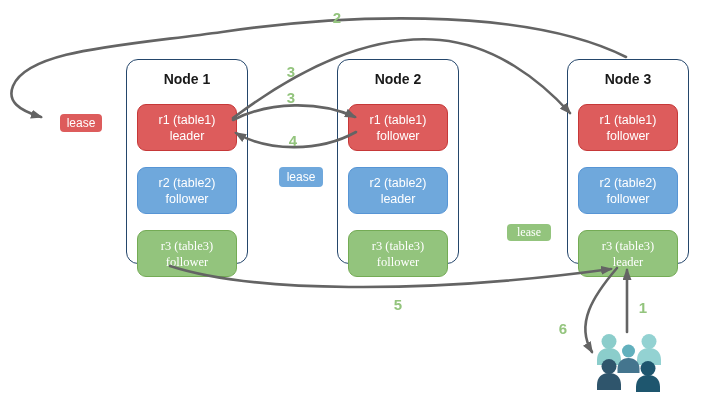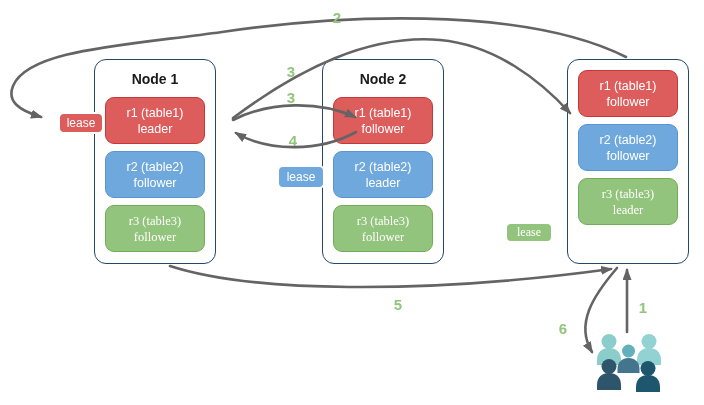--- a/index.html
+++ b/index.html
@@ -6,27 +6,27 @@
   .canvas {
     position:relative; width:704px; height:405px; background:#ffffff;
     font-family:"Liberation Sans", sans-serif; overflow:hidden;
   }
   
   .node {
     position:absolute; top:59px; width:122px; height:205px;
     background:#fff; border:1.5px solid var(--node-border,#24466b);
     border-radius:12px; box-sizing:border-box; padding-top:10px; z-index:1;
   }
-  .node1 { left:94px; } .node2 { left:322px; } .node3 { left:567px; }
+  .node1 { left:126px; } .node2 { left:337px; } .node3 { left:567px; }
   .node-title {
     height:18px; line-height:18px; text-align:center; font-weight:700;
     font-size:14px; color:var(--title-color,#1a1a1a); margin-bottom:9px;
   }
   .replica {
-    width:100px; height:47px; margin:0 auto 7px auto; box-sizing:border-box;
+    width:100px; height:47px; margin:16px auto 7px auto; box-sizing:border-box;
     border:1.5px solid; border-radius:9px; display:flex; flex-direction:column;
     justify-content:center; text-align:center; color:#fff; font-size:12.5px;
     line-height:1.28;
   }
   [data-color="red"]   { background:var(--red-fill,#dd5c5c);  border-color:var(--red-border,#c63838); }
   [data-color="blue"]  { background:var(--blue-fill,#6fa8dc); border-color:var(--blue-border,#5795d5); }
   [data-color="green"] { background:var(--green-fill,#93c47d);border-color:var(--green-border,#74ab55);font-family:Liberation Serif, serif; }
   
   .lease {
     position:absolute; box-sizing:border-box; border:2px solid; border-radius:6px;
@@ -104,20 +104,21 @@
       <div>r2 (table2)</div>
       <div>leader</div>
     </div>
     <div class="replica" data-color="green">
       <div>r3 (table3)</div>
       <div>follower</div>
     </div>
   </div>
 
   <div class="node node3">
+    <div class="node-title">Node 3</div>
     <div class="replica" data-color="red">
       <div>r1 (table1)</div>
       <div>follower</div>
     </div>
     <div class="replica" data-color="blue">
       <div>r2 (table2)</div>
       <div>follower</div>
     </div>
     <div class="replica" data-color="green">
       <div>r3 (table3)</div>

